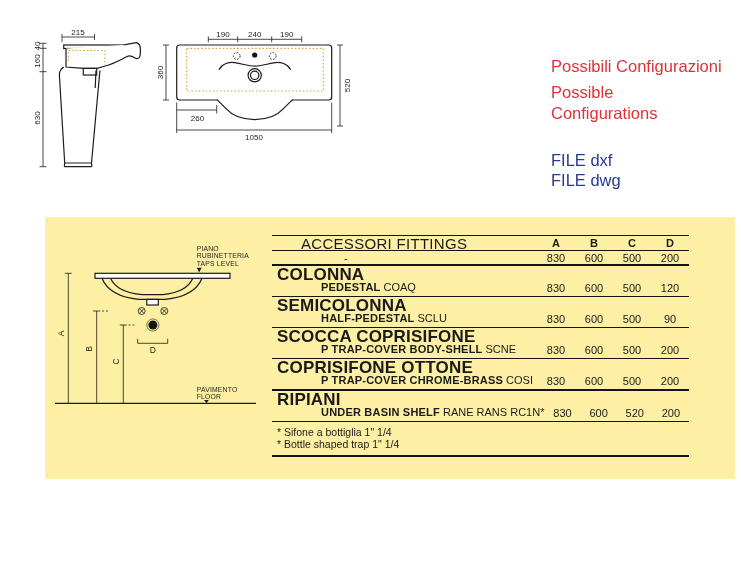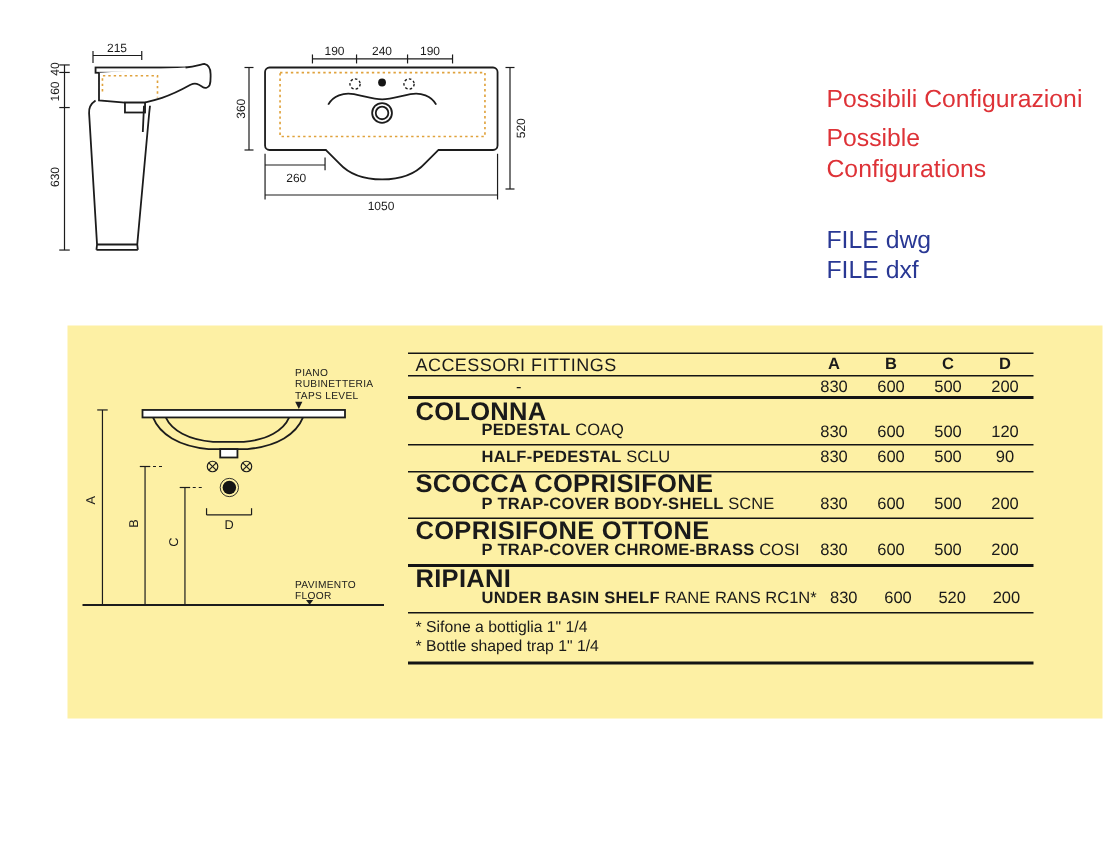--- a/index.html
+++ b/index.html
@@ -26,21 +26,21 @@
   .hl-red  { color:#de3237; font-size:16.5px; line-height:21px; }
   .hl-red + .hl-red { margin-top:5px !important; }
   .files { margin-top:27px; }
   .hl-blue { color:#293894; font-size:16.5px; line-height:19.5px; cursor:pointer; }
   
   .panel { position:absolute; left:45px; top:217px; width:690px; height:262px; background:#fdf0a4; }
   
   .ftable { position:absolute; left:227px; top:18px; width:417px; }
   .row  { display:flex; align-items:center; }
   .thead { border-top:1.5px solid #141414; border-bottom:1.5px solid #141414; height:14px; }
-  .thead .lbl { flex:1; font-size:12px; padding-left:5px; letter-spacing:0.3px; }
+  .thead .lbl { flex:1; font-size:15px; padding-left:5px; letter-spacing:0.3px;margin-left:24px; }
   .col { width:38px; text-align:center; font-size:11px; }
   .thead .col { font-weight:bold; }
   .tbase { height:13px; border-bottom:2.5px solid #141414; }
   .tbase .lbl { flex:1; font-size:11px; padding-left:72px; }
   .tsec { border-bottom:1.5px solid #141414; padding:1.5px 0; }
   .tsec.heavy { border-bottom-width:2.5px; }
   .l1 { font-size:17px; font-weight:bold; letter-spacing:0.2px; padding-left:5px; height:13.5px; line-height:13.5px; }
   .l2 { display:flex; align-items:center; height:13.5px; }
   .l2 .nm { flex:1; padding-left:5px; font-size:11px; line-height:13.5px; white-space:nowrap;margin-left:44px; }
   .nm b { letter-spacing:0.2px; }
@@ -119,22 +119,22 @@
   <line class="ln" x1="21.7" y1="94.5" x2="21.7" y2="125"></line>
   <line class="ln" x1="176.7" y1="94.5" x2="176.7" y2="125"></line>
   <line class="ln" x1="21.7" y1="122" x2="176.7" y2="122"></line>
   <text x="99" y="132" text-anchor="middle">1050</text>
 </svg>
 
 <div class="config">
   <p class="hl-red">Possibili Configurazioni</p>
   <p class="hl-red">Possible Configurations</p>
   <div class="files">
+    <p class="hl-blue">FILE dxf</p>
     <p class="hl-blue">FILE dwg</p>
-    <p class="hl-blue">FILE dxf</p>
   </div>
 </div>
 
 <div class="panel">
 
   <svg id="install-diagram" width="230" height="190" viewBox="0 0 230 190">
 
     <rect class="olw" x="47" y="45.3" width="135" height="5"></rect>
     <path class="ol" d="M54,50.3 C58.5,61.5 71,69.5 91,71.4 L117,71.4 C137,69.5 149.5,61.5 154,50.3"></path>
     <path class="ol" d="M62.5,50.3 C66.5,59 77.5,65.2 94,66.6 L114.5,66.6 C130.5,65.2 141,59 144.8,50.3"></path>
@@ -202,20 +202,21 @@
       <div class="l2">
         <div class="nm"><b>PEDESTAL</b> <span>COAQ</span></div>
         <div class="col">830</div>
         <div class="col">600</div>
         <div class="col">500</div>
         <div class="col">120</div>
       </div>
     </div>
 
     <div class="tsec">
+      <div class="l1">SEMICOLONNA</div>
       <div class="l2">
         <div class="nm"><b>HALF-PEDESTAL</b> <span>SCLU</span></div>
         <div class="col">830</div>
         <div class="col">600</div>
         <div class="col">500</div>
         <div class="col">90</div>
       </div>
     </div>
 
     <div class="tsec">

